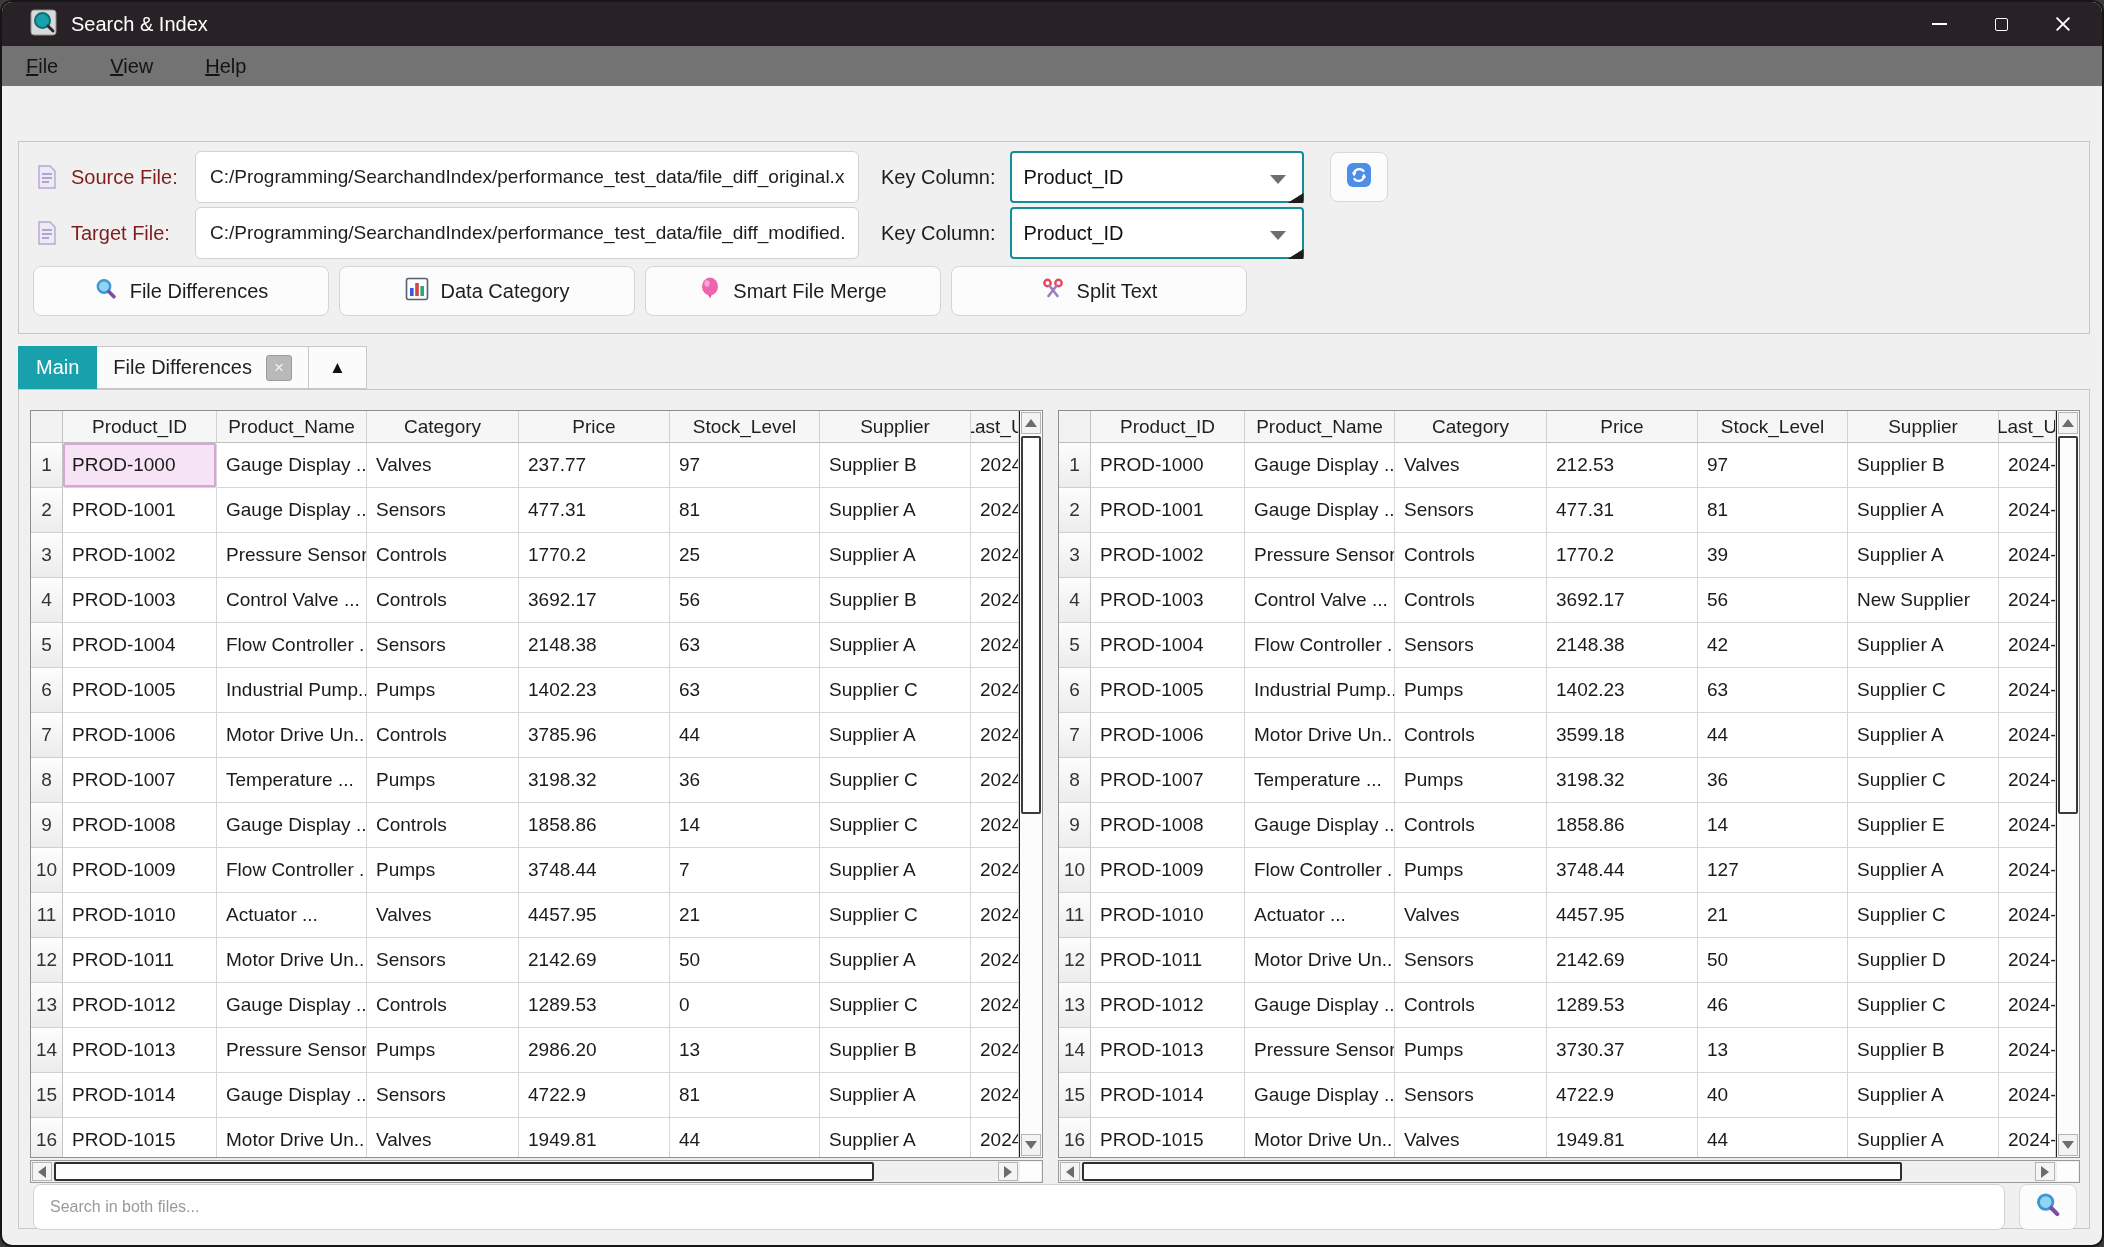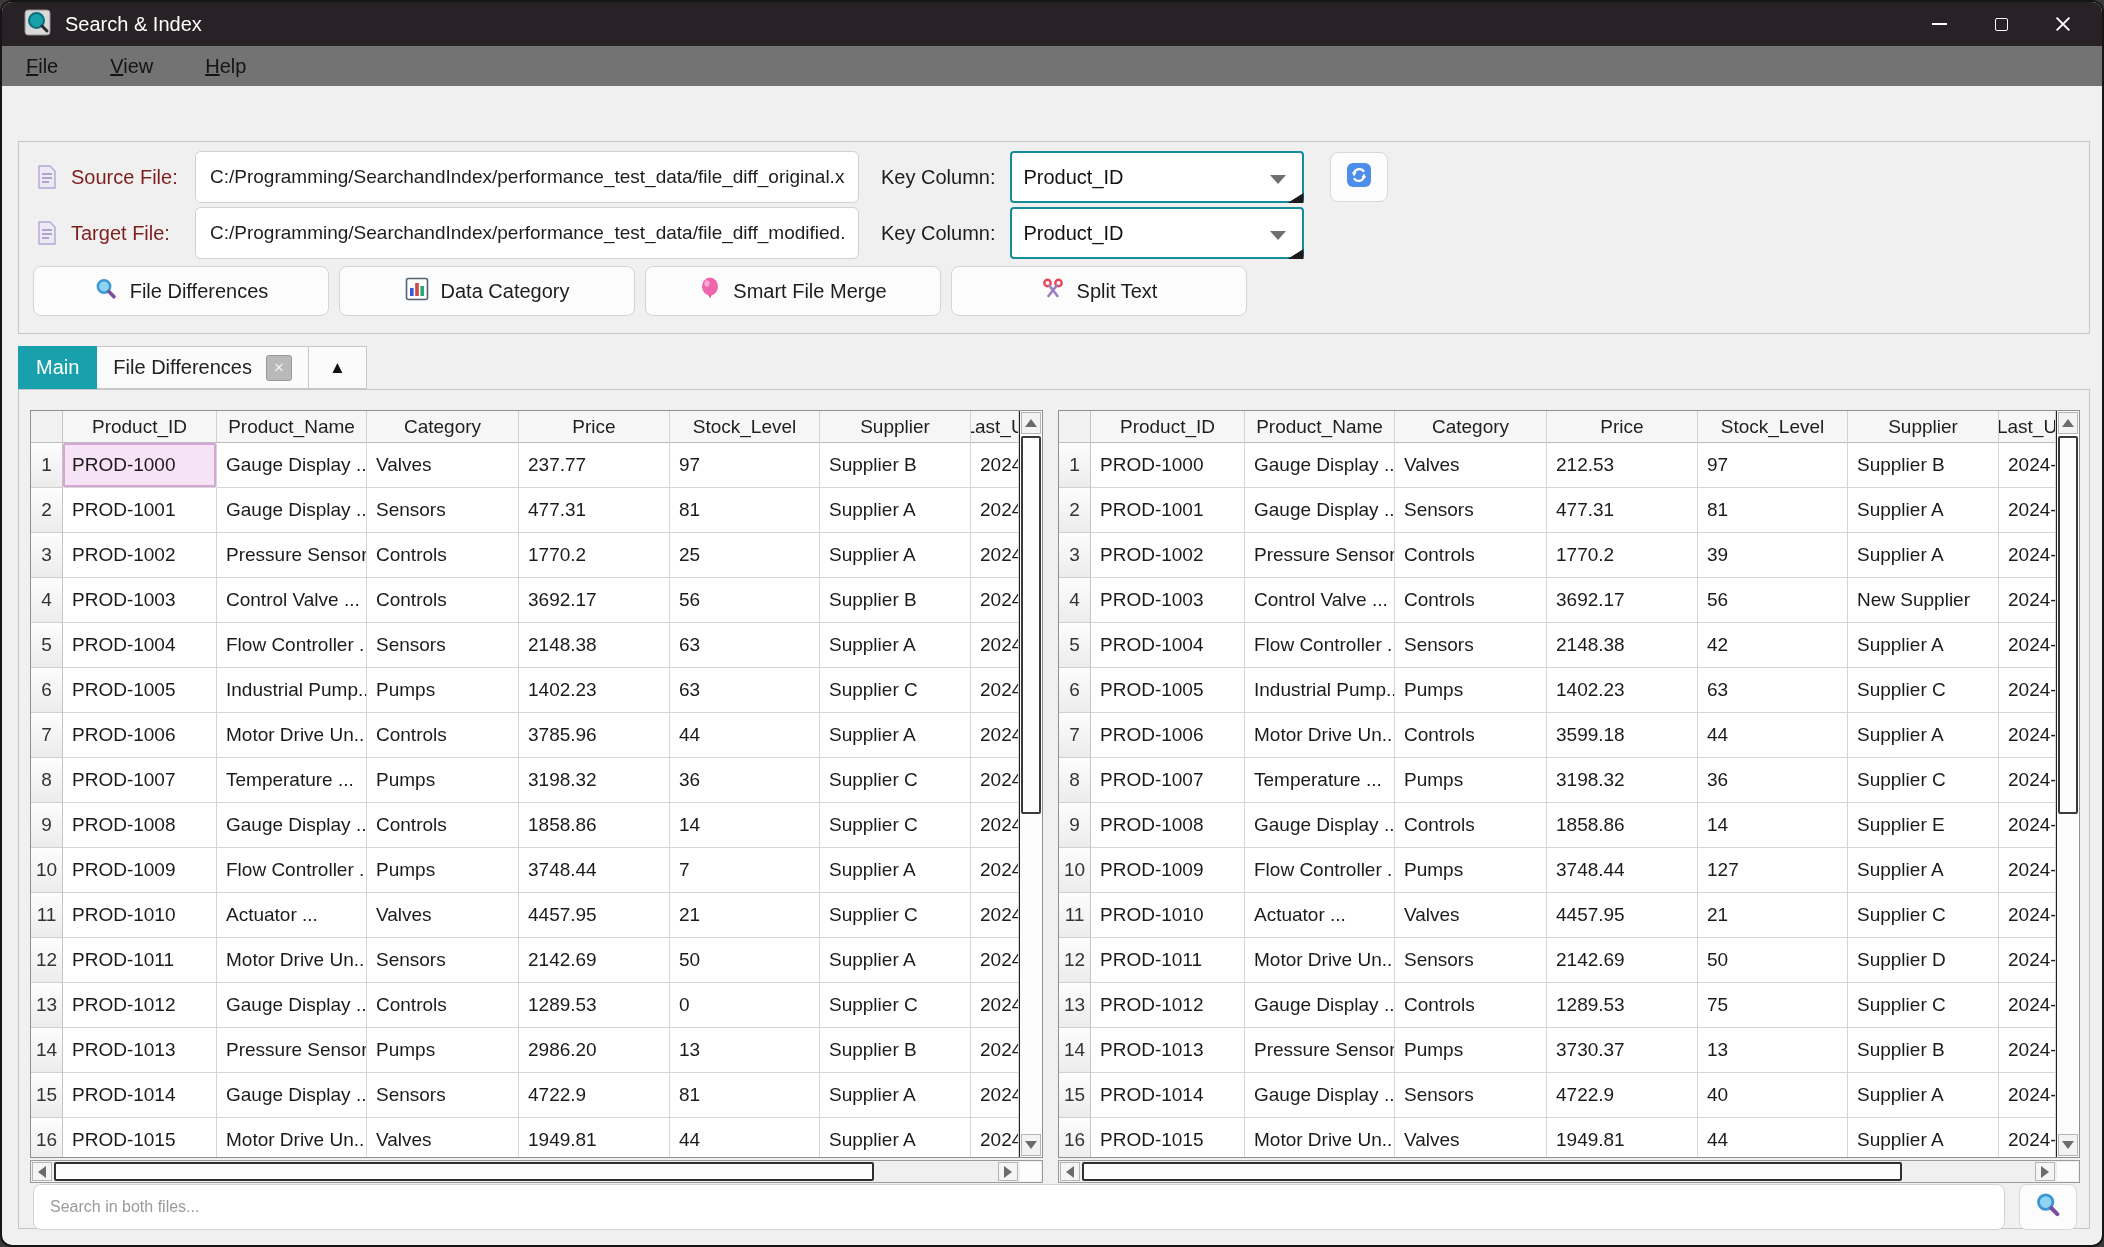--- a/index.html
+++ b/index.html
@@ -2,21 +2,21 @@
 <html><head>
 <meta charset="utf-8">
 <style>
   * { margin:0; padding:0; box-sizing:border-box; }
   body { font-family:"Liberation Sans","DejaVu Sans",sans-serif; background:#3a3a3a; }
   .window { position:relative; width:2104px; height:1247px; background:#f1f0f0;
             border:2px solid #161616; border-radius:12px; overflow:hidden; }
 
   
   .titlebar { position:absolute; left:0; top:0; right:0; height:44px; background:#282125;
-              display:flex; align-items:center; padding-left:22px; }
+              display:flex; align-items:center; padding-left:28px; }
   .titlebar .app-title { color:#fff; font-size:20px; margin-left:14px; }
   .win-controls { position:absolute; right:8px; top:0; height:44px; display:flex; }
   .win-btn { width:62px; height:44px; display:flex; align-items:center; justify-content:center; }
   .glyph-min { width:15px; height:2px; background:#fff; }
   .glyph-max { width:13px; height:13px; border:1.8px solid #fff; border-radius:2px; }
   .glyph-close { position:relative; width:16px; height:16px; }
   .glyph-close::before,.glyph-close::after { content:""; position:absolute; left:-1px; top:7px;
         width:18px; height:1.8px; background:#fff; }
   .glyph-close::before { transform:rotate(45deg); } .glyph-close::after { transform:rotate(-45deg); }
 
@@ -577,21 +577,21 @@
               <div class="cell">50</div>
               <div class="cell">Supplier D</div>
               <div class="cell">2024-08</div>
             </div>
             <div class="grid-row body-row">
               <div class="rownum">13</div>
               <div class="cell">PROD-1012</div>
               <div class="cell">Gauge Display ...</div>
               <div class="cell">Controls</div>
               <div class="cell">1289.53</div>
-              <div class="cell">75</div>
+              <div class="cell">46</div>
               <div class="cell">Supplier C</div>
               <div class="cell">2024-11</div>
             </div>
             <div class="grid-row body-row">
               <div class="rownum">14</div>
               <div class="cell">PROD-1013</div>
               <div class="cell">Pressure Sensor...</div>
               <div class="cell">Pumps</div>
               <div class="cell">3730.37</div>
               <div class="cell">13</div>

